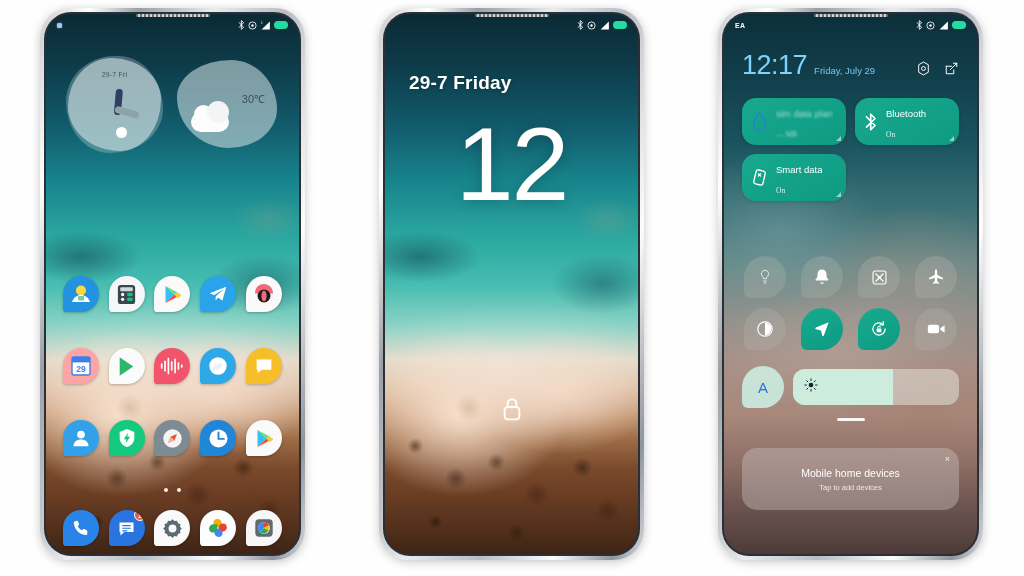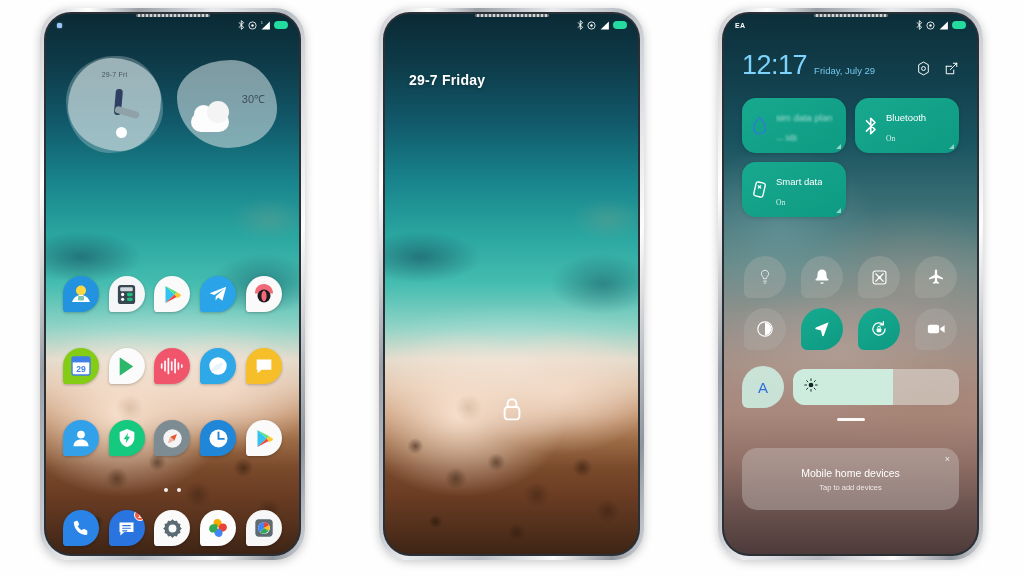--- a/index.html
+++ b/index.html
@@ -151,21 +151,21 @@
     position:absolute; top:-1px; right:-1px;
     min-width:12px; height:12px; border-radius:50%;
     background:#ef5b3c; color:#fff; font-size:7px;
     display:flex; align-items:center; justify-content:center;
     border:1.3px solid #fff; z-index:5; font-weight:700;
   }
   .dots { position:absolute; left:0; right:0; display:flex; gap:9px; justify-content:center; z-index:20; }
   .dots i { width:4px; height:4px; border-radius:50%; background:rgba(255,255,255,.92); display:block; }
 
   
-  .lk-date { position:absolute; left:24px; top:58px; color:#fff; font-size:14px; font-weight:700; z-index:20; letter-spacing:.2px; text-shadow:0 1px 4px rgba(0,0,0,.25); }
+  .lk-date { position:absolute; left:24px; top:58px; color:#fff; font-size:19px; font-weight:700; z-index:20; letter-spacing:.2px; text-shadow:0 1px 4px rgba(0,0,0,.25); }
   .lk-time { position:absolute; left:0; right:0; top:106px; z-index:20; text-align:center; }
   .lk-time div { color:#fff; font-size:104px; line-height:0.86; font-weight:300; letter-spacing:-2px; text-shadow:0 2px 14px rgba(0,0,0,.22); }
   .lk-lock { position:absolute; left:50%; transform:translateX(-50%); top:382px; z-index:20; }
 
   
   .cc-wall {
     position:absolute; inset:0;
     background:
       radial-gradient(ellipse 55% 22% at 22% 40%, rgba(120,170,175,0.40) 0%, rgba(120,170,175,0) 70%),
       radial-gradient(ellipse 60% 20% at 75% 50%, rgba(180,150,140,0.38) 0%, rgba(180,150,140,0) 72%),
@@ -184,21 +184,21 @@
         #6d5450 91%,
         #4d3b39 100%);
   }
   .cc-head { position:absolute; top:38px; left:18px; right:18px; display:flex; align-items:flex-end; z-index:20; color:#7dd3fc; }
   .cc-clock { font-size:27px; font-weight:300; line-height:1; letter-spacing:-.5px; }
   .cc-day { font-size:9.5px; margin-left:7px; margin-bottom:3px; opacity:.92; }
   .cc-acts { margin-left:auto; display:flex; gap:13px; margin-bottom:3px; }
 
   .bigtiles { position:absolute; top:84px; left:18px; right:18px; display:grid; grid-template-columns:1fr 1fr; gap:9px; z-index:20; }
   .bigtile {
-    height:55px; border-radius:14px;
+    height:47px; border-radius:14px;
     background: linear-gradient(150deg,#17a98f 0%,#12a188 55%,#0e9a83 100%);
     position:relative; display:flex; align-items:center; padding:0 9px; gap:8px;
     box-shadow: 0 1px 4px rgba(0,0,0,.15);
   }
   .bigtile .tl-txt { color:#fff; line-height:1.25; overflow:hidden; }
   .bigtile .tl-title { font-size:9.5px; white-space:nowrap; }
   .bigtile .tl-sub { font-size:7.5px; opacity:.85;font-family:Liberation Serif, serif; }
   .bigtile .corner { position:absolute; right:5px; bottom:4px; width:0; height:0; border-left:5px solid transparent; border-bottom:5px solid rgba(255,255,255,.55); }
   .faded .tl-title, .faded .tl-sub { filter: blur(1.1px); opacity:.6; }
 
@@ -327,21 +327,21 @@
             <svg width="24" height="24" viewBox="0 0 24 24">
                 <path d="M0 0h24v24H0z" fill="#fafafa"></path>
                 <path d="M3 11c0-6 4.5-9 9-9s9 3.5 9 9.5H3z" fill="#f06a78"></path>
                 <circle cx="12" cy="14" r="6.5" fill="#1b1b20"></circle>
                 <ellipse cx="12" cy="14" rx="2.6" ry="5.4" fill="#f06a78"></ellipse>
               </svg>
           </div>
         </div>
 
         <div class="iconrow" style="top:334px;">
-          <div class="appicon" style="background:#84cc16;">
+          <div class="appicon" style="background:#fca5a5;">
             <svg width="24" height="24" viewBox="0 0 24 24">
                 <rect x="3" y="3" width="18" height="18" rx="2" fill="#fff" stroke="#3f7fe8" stroke-width="1.4"></rect>
                 <rect x="3" y="3" width="18" height="5.4" fill="#3f7fe8"></rect>
                 <text x="12" y="18" font-size="8.6" fill="#3f7fe8" text-anchor="middle" font-family="Liberation Sans" font-weight="bold">29</text>
               </svg>
           </div>
           <div class="appicon" style="background:#fbfbfb;">
             <svg width="23" height="23" viewBox="0 0 24 24">
                 <path d="M5 2.6v18.8L18.8 12z" fill="#1fa463"></path>
                 <path d="M5 2.6 18.8 12 5 21.4z" fill="#35c16f" opacity=".65"></path>
@@ -479,20 +479,21 @@
               </svg>
             <svg class="ic" width="10" height="9" viewBox="0 0 10 9">
                 <path d="M0.6 8.6 8.9 0.4 8.9 8.6Z" fill="#fff"></path>
               </svg>
             <span class="batt"></span>
           </div>
         </div>
 
         <div class="lk-date">29-7 Friday</div>
         <div class="lk-time">
+          <div>12</div>
         </div>
         <div class="lk-lock">
           <svg width="22" height="26" viewBox="0 0 22 26">
               <path d="M6.6 11V7.6a4.4 4.4 0 0 1 8.8 0V11" stroke="#fff" stroke-width="1.9" fill="none" stroke-linecap="round"></path>
               <rect x="3.6" y="11" width="14.8" height="12.4" rx="3.2" stroke="#fff" stroke-width="1.9" fill="none"></rect>
             </svg>
         </div>
 
       </div>
     </div>

